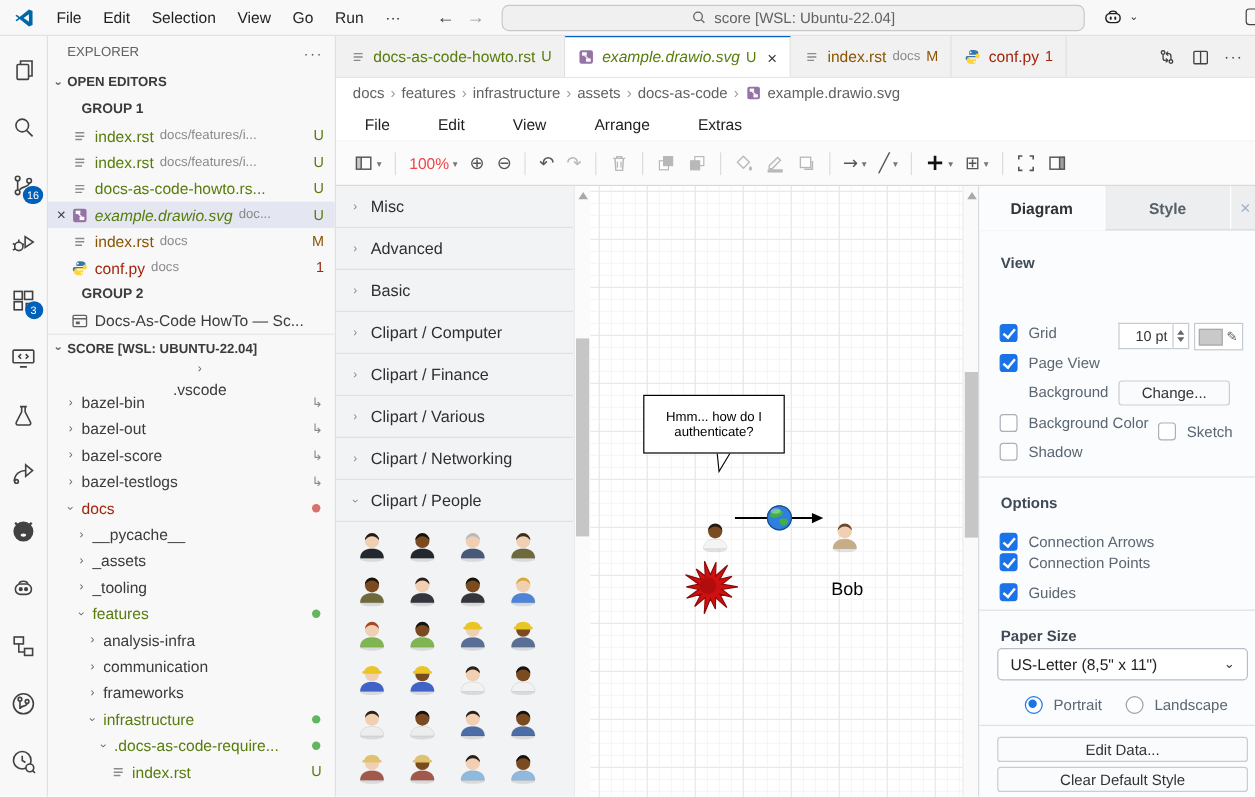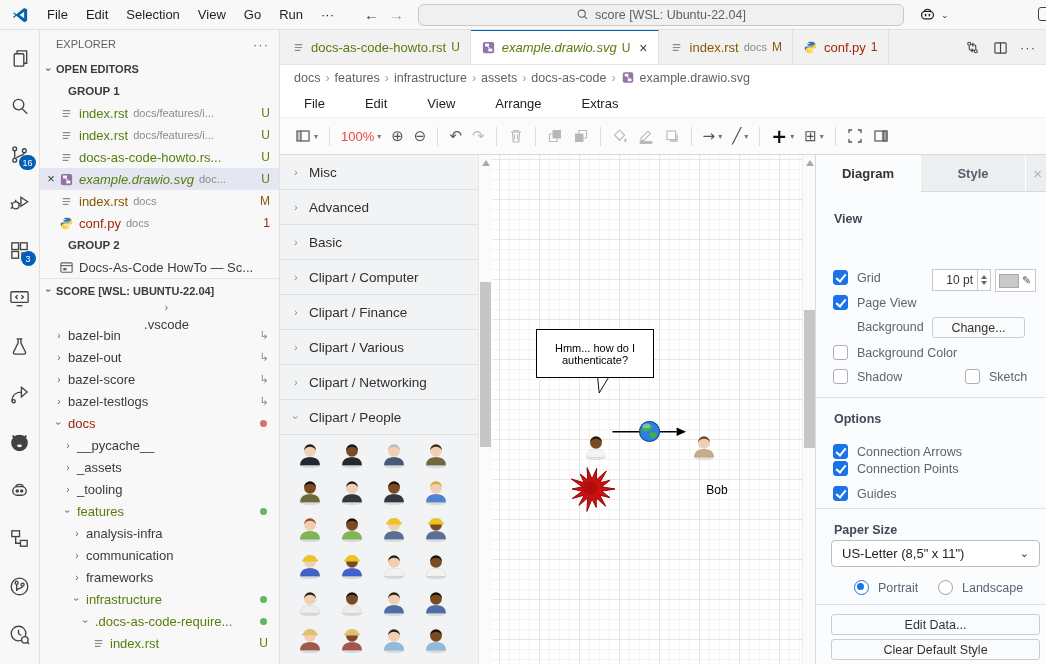--- a/index.html
+++ b/index.html
@@ -93,21 +93,21 @@
     background-image:linear-gradient(#e6e6e6 1px,transparent 1px),linear-gradient(90deg,#e6e6e6 1px,transparent 1px),linear-gradient(#f4f4f4 1px,transparent 1px),linear-gradient(90deg,#f4f4f4 1px,transparent 1px);
     background-size:40px 40px,40px 40px,10px 10px,10px 10px;background-position:7px 4px;overflow:hidden;}
   .cscroll{position:absolute;right:0;top:0;width:13px;bottom:0;background:#fafafa;border-left:1px solid #ededed;}
   .cscroll .sthumb{top:155px;height:138px;}
   .bubble{position:absolute;left:44px;top:174px;width:118px;height:49px;background:#fff;border:1px solid #000;display:flex;align-items:center;justify-content:center;text-align:center;font-size:11px;color:#000;padding:2px;}
   .overlay{position:absolute;left:0;top:0;width:100%;height:100%;pointer-events:none;}
   .cv-person{position:absolute;width:30px;height:30px;}
   .cv-person svg{width:30px;height:30px;}
   .globe{position:absolute;left:145px;top:264px;width:25px;height:25px;}
   .star{position:absolute;left:77px;top:311px;width:46px;height:46px;}
-  .boblabel{position:absolute;left:204px;top:328px;width:42px;text-align:center;font-size:12px;color:#000;}
+  .boblabel{position:absolute;left:193px;top:328px;width:42px;text-align:center;font-size:15px;color:#000;}
 
   
   .fpanel{position:absolute;right:0;top:0;width:231px;bottom:0;background:#fbfcfd;border-left:1px solid #d7dbdf;}
   .fp-tabs{height:37px;display:flex;background:#eceef0;border-bottom:1px solid #d7dbdf;position:relative;}
   .fp-tab{width:105px;display:flex;align-items:center;justify-content:center;font-weight:700;font-size:13px;color:#56606a;border-right:1px solid #fff;}
   .fp-tab.active{background:#fbfcfd;color:#333;border-bottom:1px solid #fbfcfd;margin-bottom:-1px;}
   .fp-close{position:absolute;right:4px;top:10px;color:#9fb2c4;font-size:15px;}
   .fp-body{position:relative;height:calc(100% - 37px);font-size:12.5px;color:#5a6672;}
   .fp-head{position:absolute;left:18px;font-weight:700;color:#404a56;font-size:12.5px;}
   .cbrow{position:absolute;left:17px;display:flex;align-items:center;gap:9px;}
@@ -1267,21 +1267,21 @@
         </div>
         <span class="fbtn" style="left:116px;top:125px;width:93px;">Change...</span>
         <div class="cbrow" style="top:153px;">
           <span class="cb"></span>
           <span>Background Color</span>
         </div>
         <div class="cbrow" style="top:177px;">
           <span class="cb"></span>
           <span>Shadow</span>
         </div>
-        <div class="cbrow" style="top:177px;left:121px;padding-left:28px;">
+        <div class="cbrow" style="top:160px;left:121px;padding-left:28px;">
           <span class="cb"></span>
           <span>Sketch</span>
         </div>
         <div class="fp-div" style="top:205px;"></div>
         <div class="fp-head" style="top:220px;">Options</div>
         <div>
 
             <div class="cbrow opt-row" style="top: 252px;">
               <span class="cb on"></span>
               <span>Connection Arrows</span>

